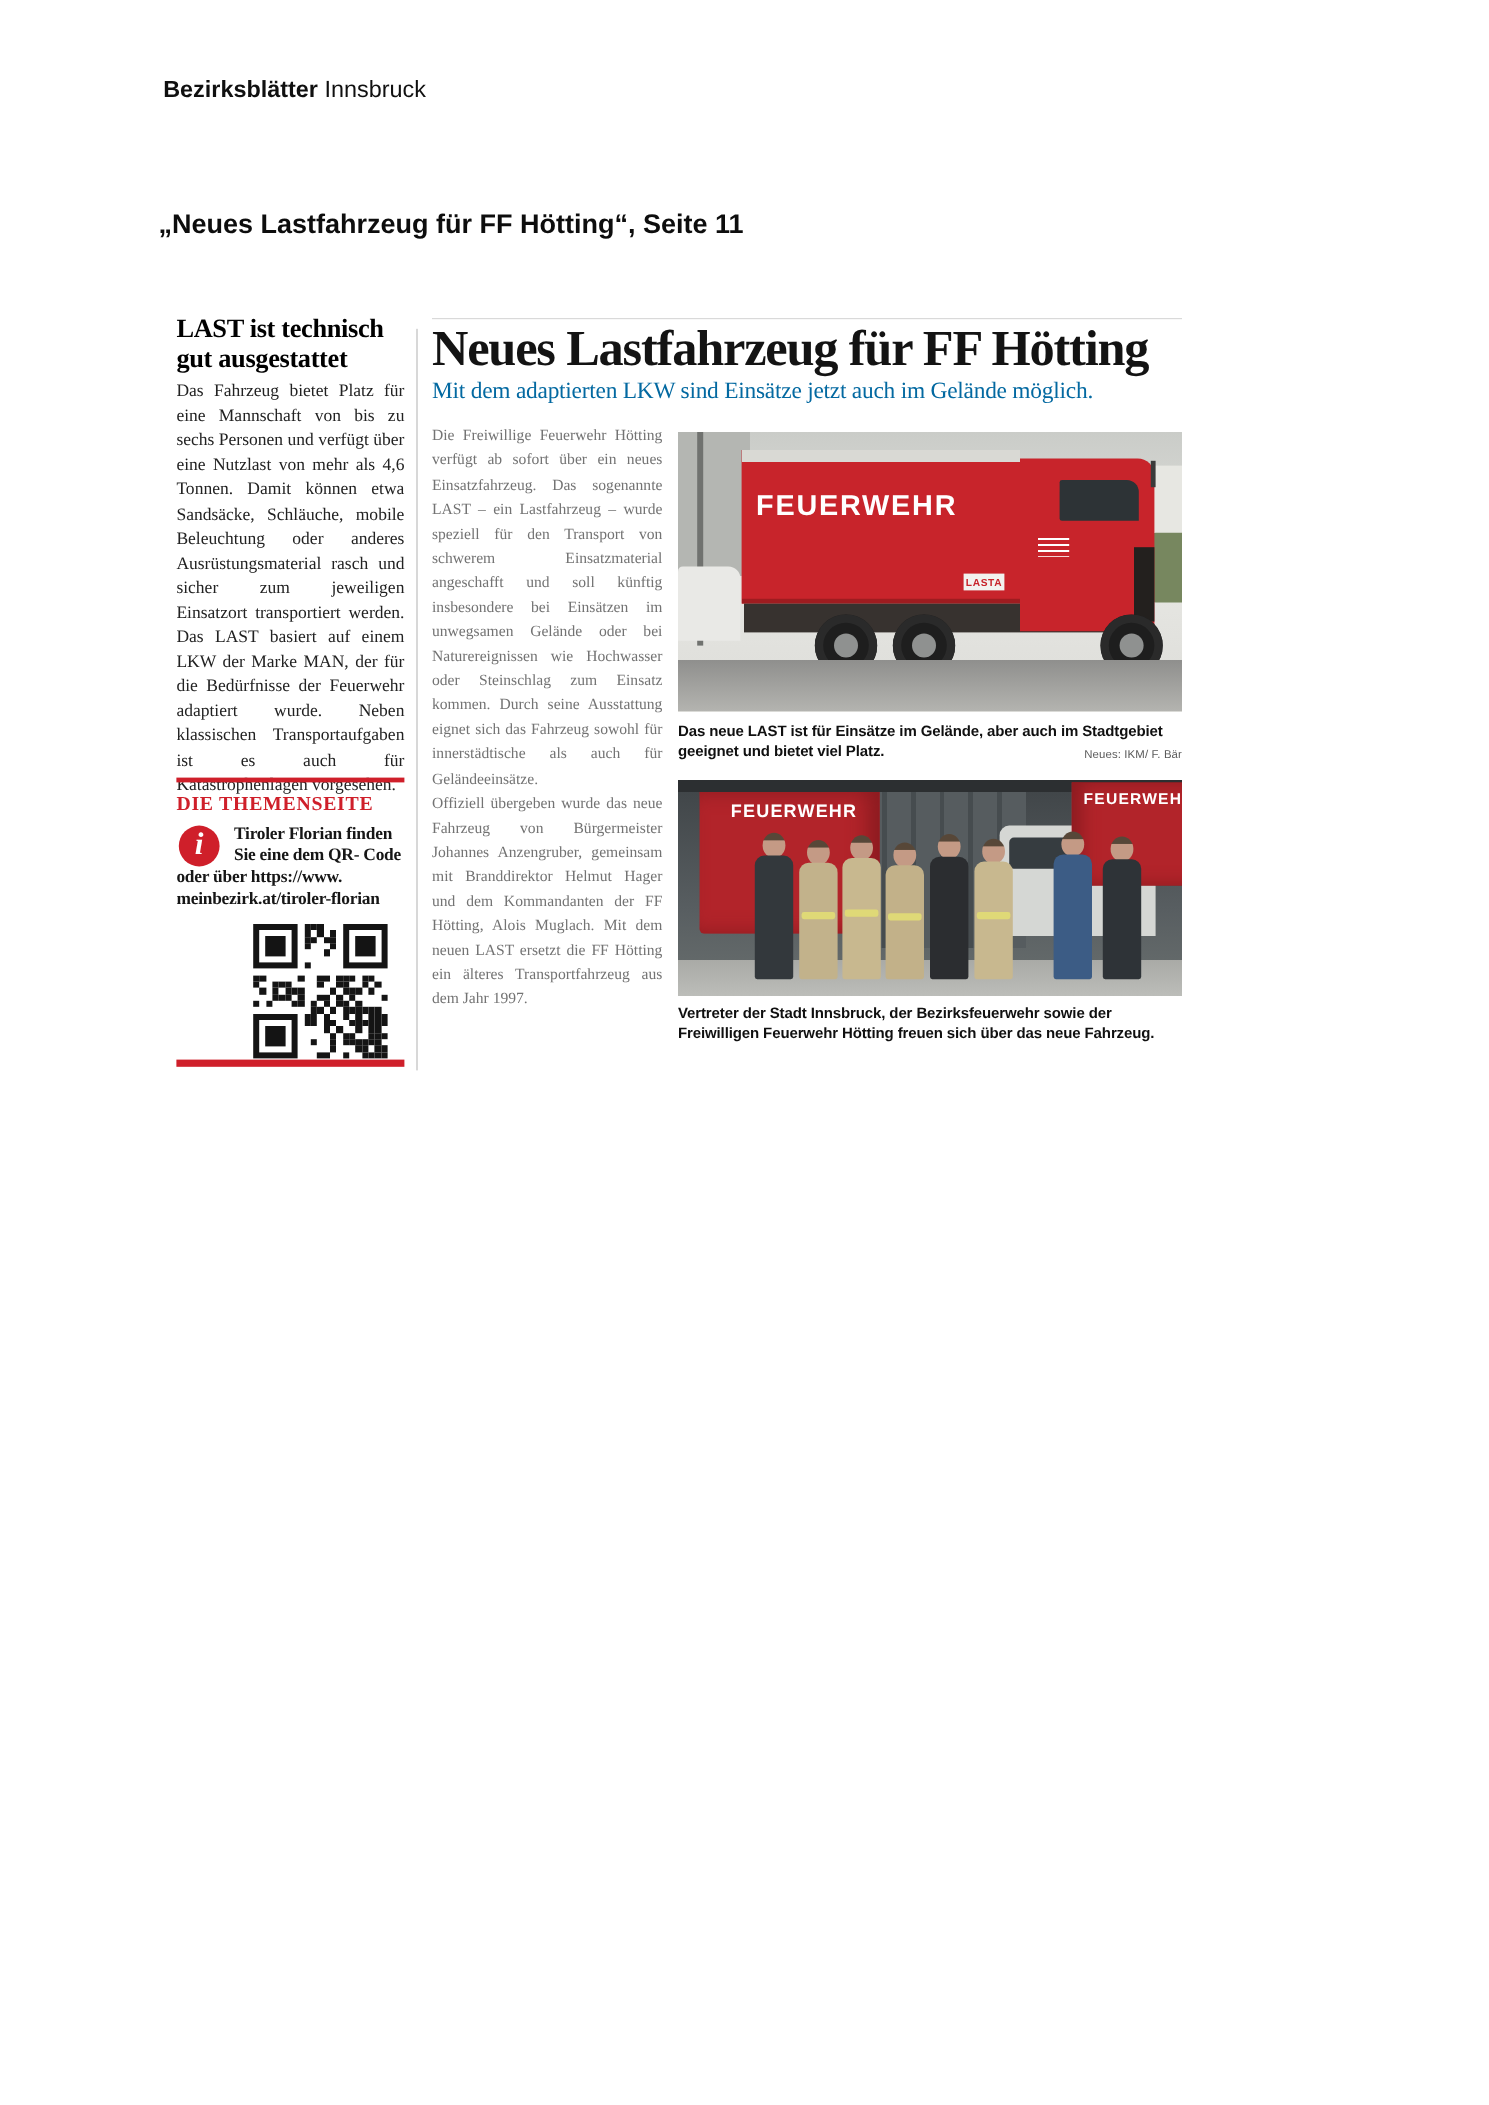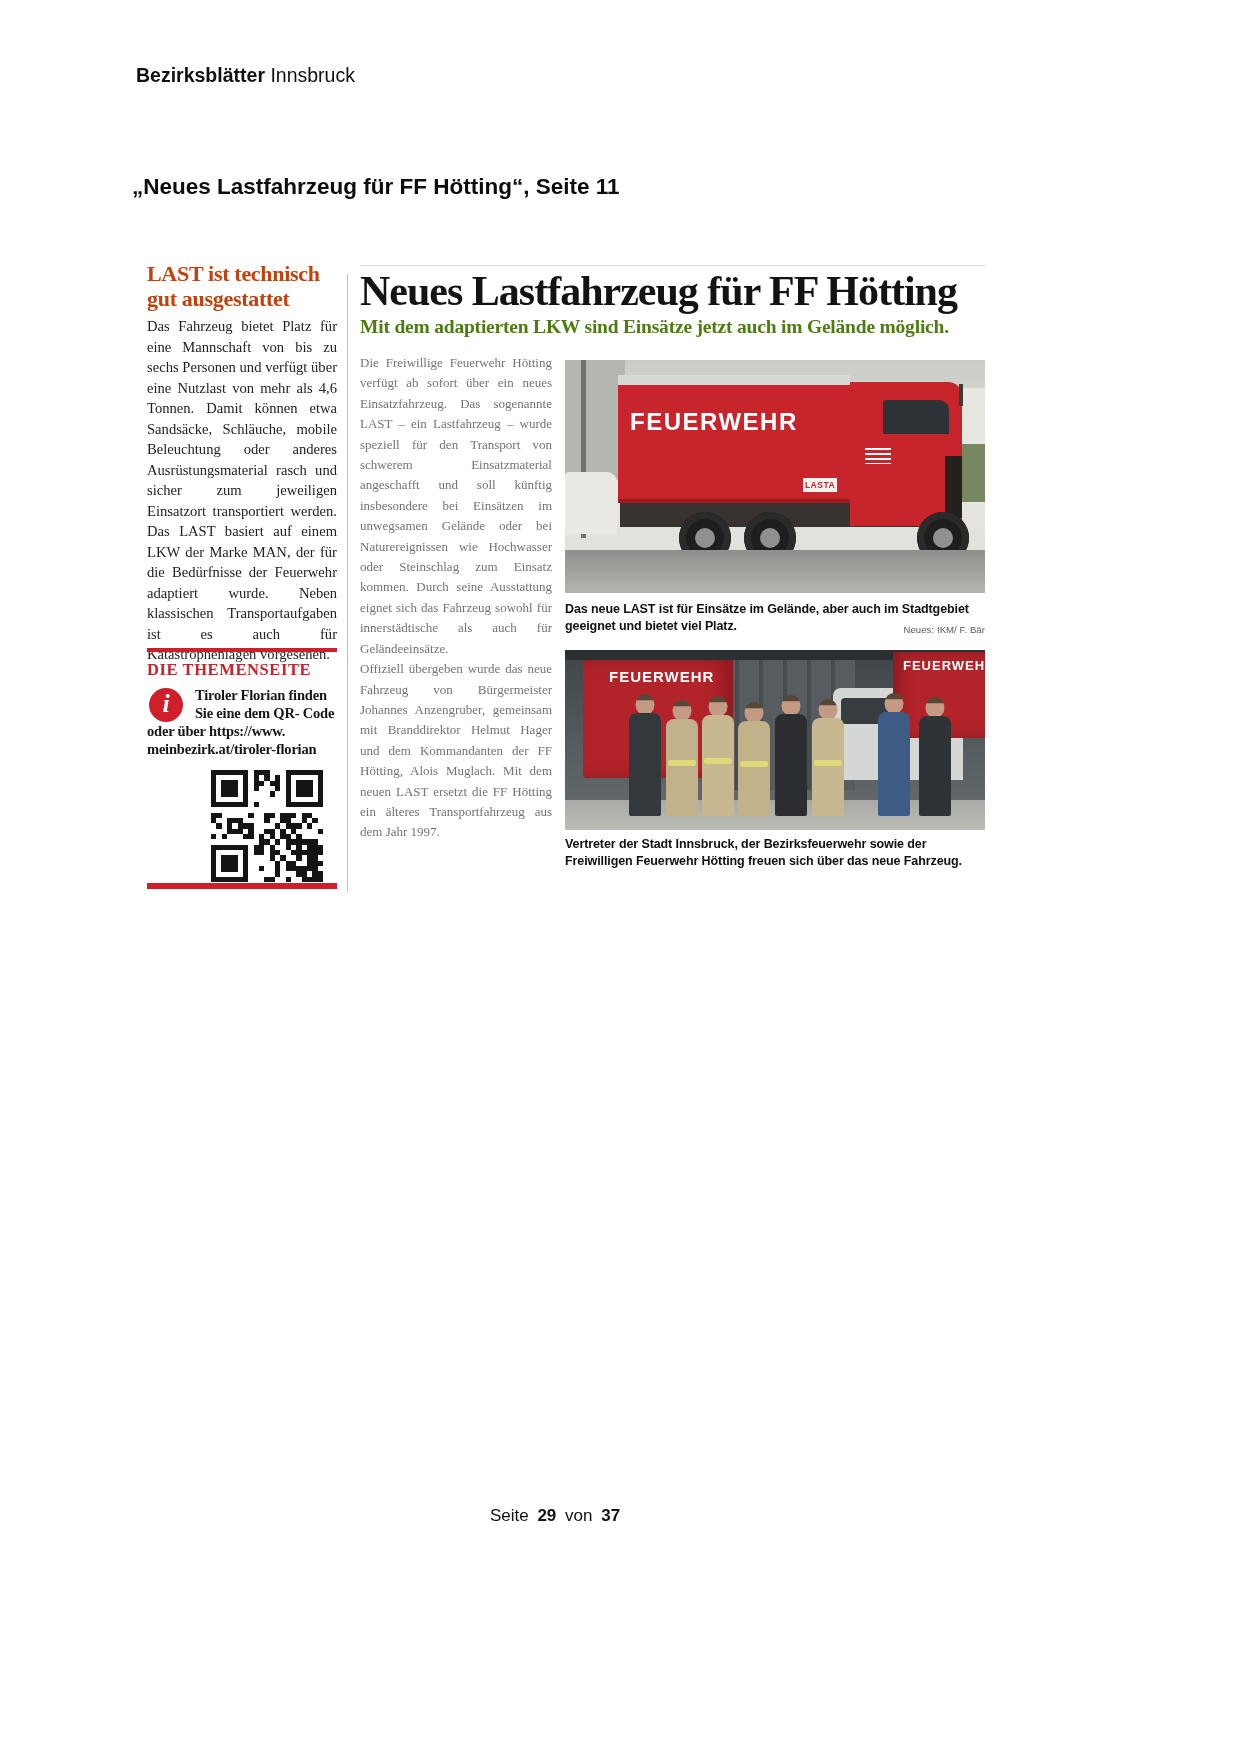--- a/index.html
+++ b/index.html
@@ -20,21 +20,21 @@
   .footer .b{font-weight:700}
 
   
   .clipping{position:absolute;left:147px;top:256px;width:840px;height:645px}
   .vdivider{position:absolute;left:200px;top:18px;width:1px;height:618px;background:#bfbfbf}
   .topline{position:absolute;left:213px;top:9px;width:625px;height:1px;background:#d9d9d9}
 
   
   .sb{position:absolute;left:0;top:0;width:190px}
   .sb-heading{position:absolute;left:0;top:5px;width:190px;font-family:"Liberation Serif",serif;
-    font-weight:700;font-size:22px;line-height:25px;letter-spacing:-.3px;color:#c2410c}
+    font-weight:700;font-size:22px;line-height:25px;letter-spacing:-.3px;color:#000000}
   .sb-body{position:absolute;left:0;top:60px;width:190px;font-family:"Liberation Serif",serif;
     font-size:14.6px;line-height:20.5px;text-align:justify;color:#222;hyphens:auto}
   .sb-rule-top{position:absolute;left:0;top:392px;width:190px;height:4px;background:var(--accent)}
   .sb-themen{position:absolute;left:0;top:404px;width:190px;font-family:"Liberation Serif",serif;
     font-weight:700;font-size:16.5px;letter-spacing:.6px;color:var(--accent)}
   .info-icon{position:absolute;left:2px;top:432px;width:34px;height:34px;border-radius:50%;
     background:var(--accent);color:#fff;font-family:"Liberation Serif",serif;font-style:italic;
     font-weight:700;font-size:26px;text-align:center;line-height:32px}
   .info-line{position:absolute;width:190px;font-family:"Liberation Serif",serif;font-weight:700;
     font-size:14.5px;letter-spacing:-.2px;color:#161616;white-space:nowrap}
@@ -45,21 +45,21 @@
   .qr-f{position:absolute;width:37px;height:37px;background:#fff;border:5px solid #141414}
   .qr-f::after{content:"";position:absolute;inset:5px;background:#141414}
   .qr-tl{left:64px;top:514px}.qr-tr{left:139px;top:514px}.qr-bl{left:64px;top:589px}
   .sb-rule-bottom{position:absolute;left:0;top:627px;width:190px;height:6px;background:var(--accent)}
 
   
   .main{position:absolute;left:213px;top:0;width:625px}
   .headline{position:absolute;left:0;top:11px;width:625px;font-family:"Liberation Serif",serif;
     font-weight:700;font-size:42px;letter-spacing:-1px;white-space:nowrap;color:#131313}
   .subheadline{position:absolute;left:0;top:60px;width:625px;font-family:"Liberation Serif",serif;
-    font-weight:700;font-size:19.5px;letter-spacing:-.2px;color:#4d7c0f}
+    font-weight:400;font-size:19.5px;letter-spacing:-.2px;color:#0369a1}
   .art-col{position:absolute;left:0;top:97px;width:192px;font-family:"Liberation Serif",serif;
     font-size:13px;line-height:20.4px;text-align:justify;color:#737373;hyphens:auto}
   .art-col p{margin:0}
 
   
   .photo1{position:absolute;left:205px;top:104px;width:420px;height:233px;overflow:hidden;
     background:linear-gradient(#caccc8,#e6e6e2 55%,#dcdcd8)}
   .p1-bgleft{position:absolute;left:0;top:0;width:60px;height:120px;background:#b4b6b2}
   .p1-pole{position:absolute;left:16px;top:0;width:5px;height:178px;background:#70726f}
   .p1-van{position:absolute;left:0;top:112px;width:52px;height:62px;background:#e9e9e6;border-radius:4px 10px 0 0}
@@ -349,20 +349,14 @@
         <div class="person" style="left:352px;height:119px">
             <i class="head"></i>
             <b class="torso" style="background:#2e3337"></b>
           </div>
       </div>
 
       <div class="caption cap2">Vertreter der Stadt Innsbruck, der Bezirksfeuerwehr sowie der Freiwilligen Feuerwehr Hötting freuen sich über das neue Fahrzeug.</div>
     </div>
   </div>
 
-  <div class="footer">
-    <span>Seite</span>
-    <span class="b">29</span>
-    <span>von</span>
-    <span class="b">37</span>
-  </div>
 
 </div>
 
 </body></html>

